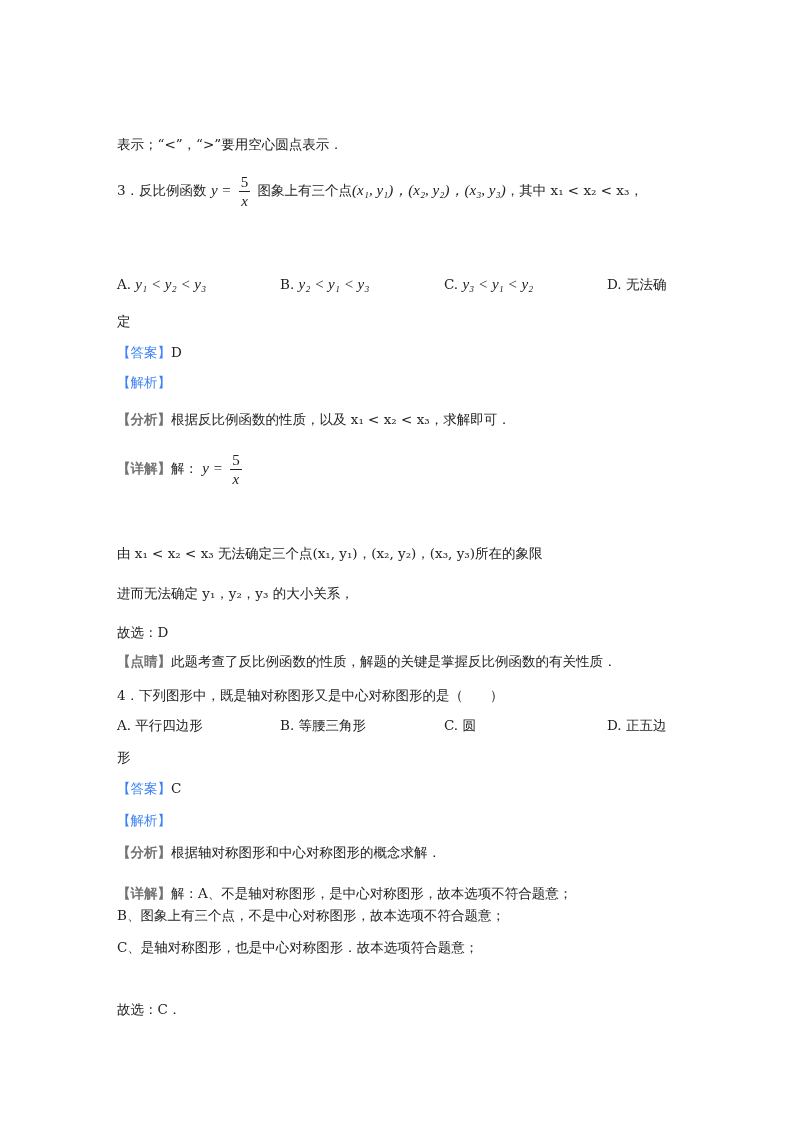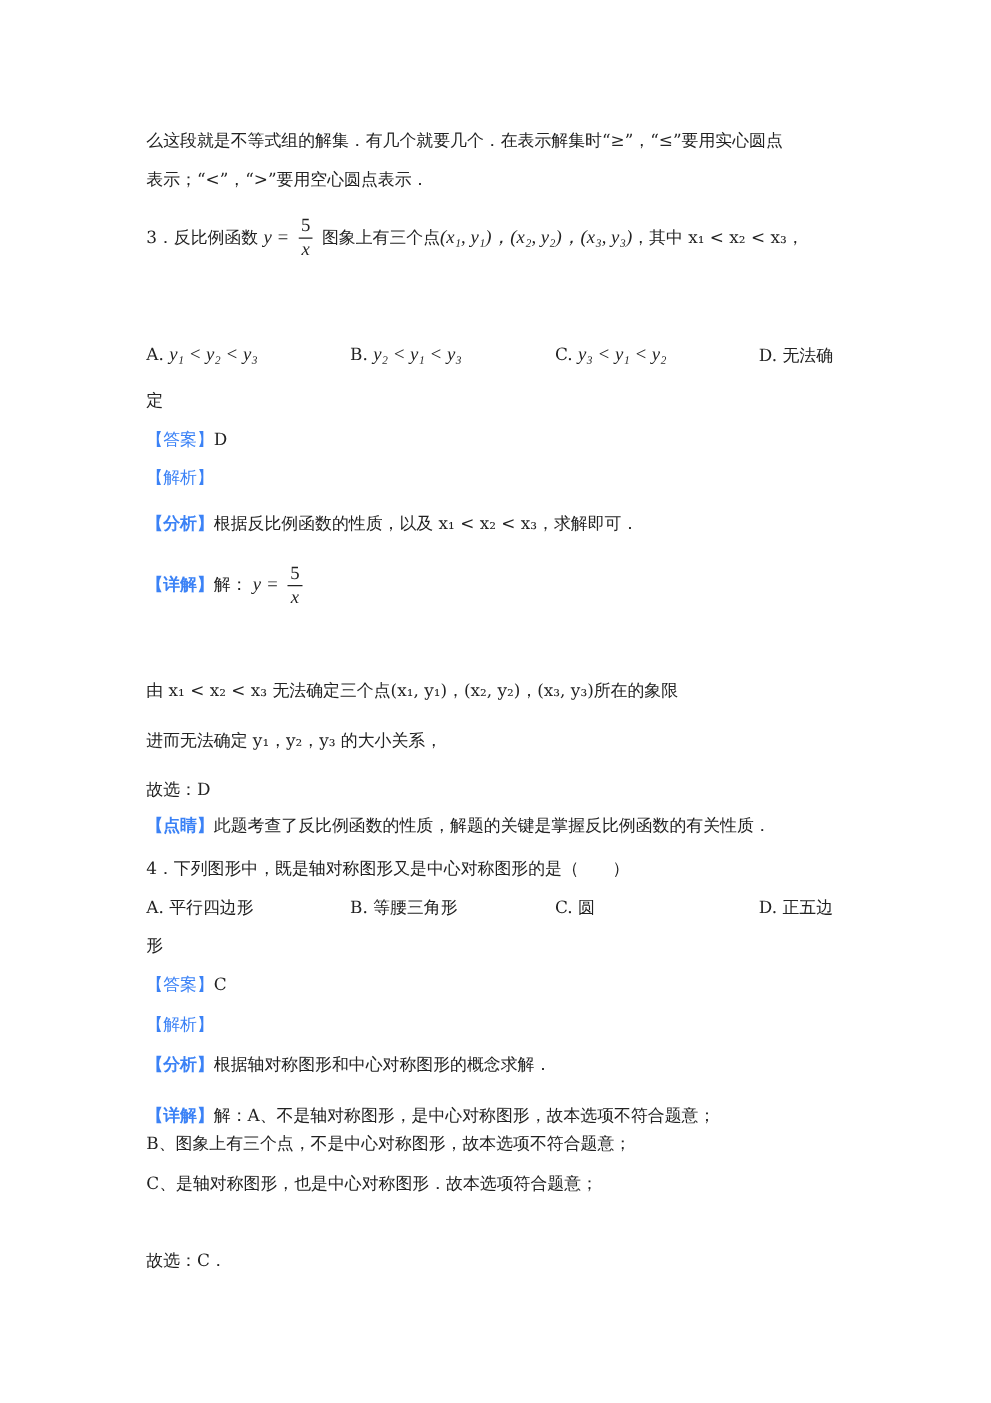--- a/index.html
+++ b/index.html
@@ -1,33 +1,32 @@
 <!DOCTYPE html>
 <html><head>
 <meta charset="utf-8">
 <style>
   html, body { margin: 0; padding: 0; background: #ffffff; }
   body { width: 793px; height: 1122px; position: relative; overflow: hidden;
          font-family: "DejaVu Serif", "Liberation Serif", serif; color: #222; }
   .page { position: absolute; left: 0; top: 0; width: 793px; height: 1122px; }
   .line { position: absolute; left: 117px; font-size: 13.5px; line-height: 18px; white-space: nowrap; }
   .tag-blue { color: #3b82f6; }
-  .tag-black { color: #3b82f6; font-weight: bold; }
+  .tag-black { color: #737373; font-weight: bold; }
   .math { font-family: "Liberation Serif", "DejaVu Serif", serif; font-style: italic; font-size: 15px; }
   .frac { display: inline-block; vertical-align: middle; text-align: center; margin: 0 3px; font-family: "Liberation Serif", serif; font-size: 15px; }
   .frac .num { display: block; border-bottom: 1px solid #222; padding: 0 2px; line-height: 18px; font-style: normal; }
   .frac .den { display: block; line-height: 18px; font-style: italic; }
   .opt { position: absolute; font-size: 13.5px; white-space: nowrap; }
 </style>
 </head>
 <body>
 
 <div class="page">
 
-  <div class="line" style="top:104px">么这段就是不等式组的解集．有几个就要几个．在表示解集时“≥”，“≤”要用实心圆点</div>
   <div class="line" style="top:135px">表示；“&lt;”，“&gt;”要用空心圆点表示．</div>
 
   <div class="line" style="top:172px; line-height:36px;">
     <span>3．反比例函数</span>
     <span class="math">y =</span>
     <span class="frac">
       <span class="num">5</span>
       <span class="den">x</span>
     </span>
     <span>图象上有三个点</span><span class="math">(x₁, y₁)，(x₂, y₂)，(x₃, y₃)</span><span>，其中 x₁ &lt; x₂ &lt; x₃，</span>

